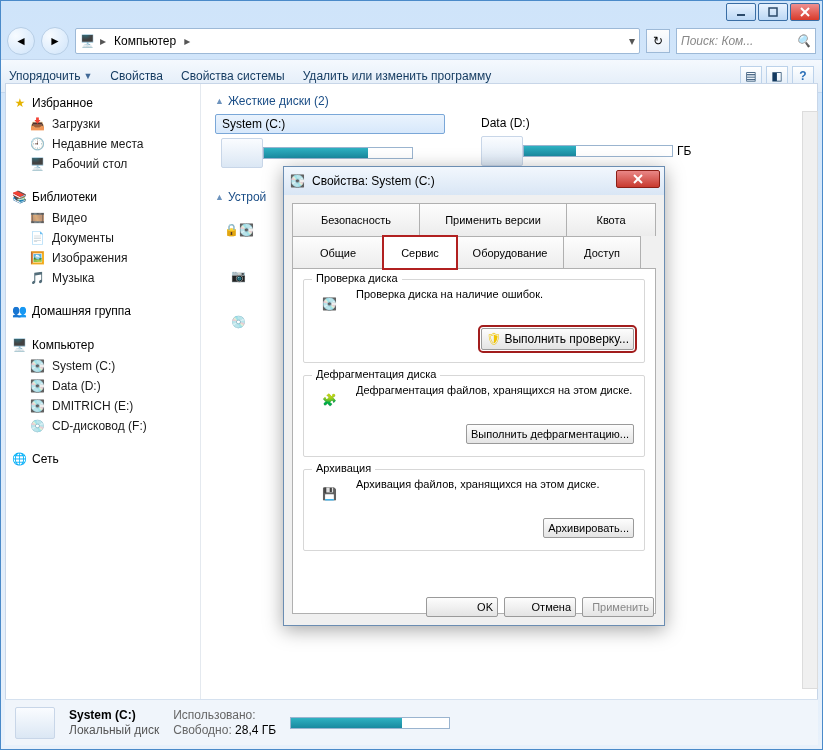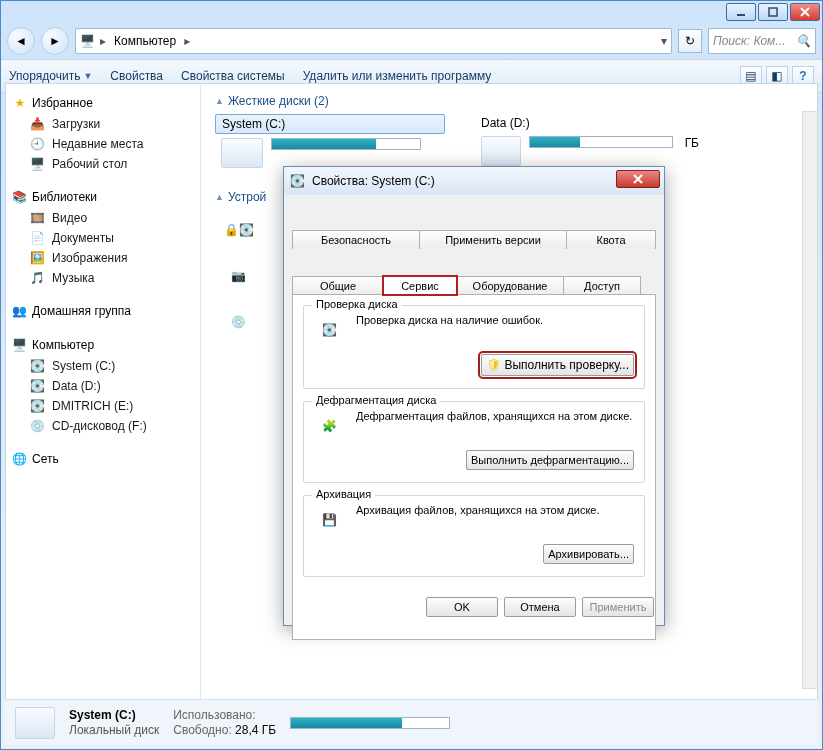--- a/index.html
+++ b/index.html
@@ -8,77 +8,77 @@
   .titlebar { display:flex; justify-content:flex-end; align-items:center; height:22px; padding:0 2px; }
   .tb-btn { width:30px; height:18px; border:1px solid #3a6ea5; border-radius:2px; margin-left:2px; display:flex; align-items:center; justify-content:center; background:linear-gradient(#e8f3ff,#bcd8f5); color:#2b4a6a; font-weight:bold; }
   .tb-close { background:linear-gradient(#ef8f8f,#d83a2a); color:#fff; }
   .tb-btn svg{display:block}
   .addrrow { display:flex; align-items:center; gap:6px; padding:4px 6px; }
   .navbtn{ width:28px;height:28px;border-radius:50%;border:1px solid #b7cee6;background:radial-gradient(circle at 30% 30%,#f7fbff,#cfe4fa); display:flex;align-items:center;justify-content:center;}
   .addrbar{ flex:1; height:26px; background:#fff; border:1px solid #9db9d7; border-radius:2px; display:flex; align-items:center; padding:0 4px; gap:4px; }
   .addr-seg{ padding:0 4px; color:#000; }
   .addr-arrow{ color:#555; }
   .addr-refresh{ width:24px;height:24px;border:1px solid #9db9d7;background:linear-gradient(#fdfdfd,#e8f0fa); display:flex;align-items:center;justify-content:center;}
-  .searchbox{ width:108px; height:26px; border:1px solid #9db9d7; background:#fff; display:flex; align-items:center; padding:0 4px; color:#888; font-style:italic; gap:4px;}
+  .searchbox{ width:140px; height:26px; border:1px solid #9db9d7; background:#fff; display:flex; align-items:center; padding:0 4px; color:#888; font-style:italic; gap:4px;}
   .toolbar{ height:28px; background:linear-gradient(#f5f9fe,#e0ebf7); border-top:1px solid #c3d7ee; border-bottom:1px solid #c3d7ee; display:flex; align-items:center; padding:16px 8px; gap:18px; color:#12395f;}
   .tool-item{ cursor:default; display:flex; align-items:center; gap:3px;}
   .tool-drop{ font-size:9px; color:#406997;}
   .tool-icons{ margin-left:auto; display:flex; gap:4px;}
   .tool-miniicon{width:22px;height:20px;border:1px solid #bcd2ea;background:linear-gradient(#fff,#e4eef9);display:flex;align-items:center;justify-content:center;}
   .body{ position:absolute; top:82px; left:4px; right:4px; bottom:4px; background:#fff; border:1px solid #c8d6e8; display:flex; }
   .sidebar{ width:195px; border-right:1px solid #e4e9ef; padding:8px 4px; overflow:hidden;}
   .sb-group-title{ display:flex; align-items:center; gap:4px; padding:3px 2px; }
   .sb-item{ display:flex; align-items:center; gap:6px; padding:2px 2px 2px 20px; color:#1a1a1a;}
   .sb-sep{ height:12px;}
   .star{color:#e5b300;}
   .icon-sm{ width:16px; height:16px; display:inline-flex; align-items:center; justify-content:center;}
   .main{ flex:1; padding:10px 14px; position:relative; }
   .section-head{ color:#1b4e87; display:flex; align-items:center; gap:4px; margin-bottom:6px;}
   .section-head .tri{ font-size:9px; color:#6d93bd;}
   .drive-row{ display:flex; gap:30px; }
   .drive{ width:230px; }
   .drive-label{ padding:2px 6px; }
   .drive-sel{ border:1px solid #7aa7d8; background:linear-gradient(#eaf3fd,#d7e8fb); border-radius:2px;}
-  .drive-body{ display:flex; gap:8px; align-items:flex-start; padding:4px 6px;}
+  .drive-body{ display:flex; align-items:center; padding:4px 6px;}
   .drive-icon{ width:42px;height:30px;border:1px solid #c8d6e8;border-radius:2px;background:linear-gradient(#fafcff,#dbe7f4); position:relative;}
   .bar{ width:150px;height:12px;border:1px solid #9ab4cf;background:#fff;position:relative;}
   .bar-fill{position:absolute;left:0;top:0;bottom:0;background:linear-gradient(#2fb1c2,#1a8aa0);width:70%;}
   .dev-row{display:flex;gap:20px;margin-top:6px;}
   .dev-icon{width:48px;height:40px;display:flex;align-items:center;justify-content:center;}
   .statusbar{position:absolute;left:4px;right:4px;bottom:4px;height:46px;background:#f0f5fb;border-top:1px solid #d5e1ef;display:flex;align-items:center;padding:4px 10px;gap:14px;}
   .sb-drive-icon{width:40px;height:32px;border:1px solid #c8d6e8;border-radius:2px;background:linear-gradient(#fafcff,#dbe7f4);}
   .sb-col{ line-height:15px;}
   .sb-lbl{color:#666;}
   
   .dialog{ position:absolute; left:282px; top:165px; width:382px; height:460px; border:1px solid #6b8db2; background:#f0f0f0; box-shadow:0 4px 18px rgba(0,0,0,0.35);}
   .dlg-title{ height:28px; background:linear-gradient(#f2f7fd,#d9e6f5); display:flex; align-items:center; padding:0 6px; gap:6px; position:relative;}
   .dlg-close{ position:absolute; right:4px; top:3px; width:44px;height:18px;background:linear-gradient(#e98787,#c83a2f);border:1px solid #8b1f17;border-radius:2px;color:#fff;display:flex;align-items:center;justify-content:center;}
   .tabs{ padding:8px 8px 0 8px;}
   .tab-row{ display:flex;}
-  .tab{ border:1px solid #b0b0b0; border-bottom:none; background:linear-gradient(#fdfdfd,#ececec); padding:3px 0; text-align:center; font-size:11px; margin-right:-1px;margin-top:27px;}
+  .tab{ border:1px solid #b0b0b0; border-bottom:none; background:linear-gradient(#fdfdfd,#ececec); padding:10px 0; text-align:center; font-size:11px; margin-right:-1px;}
   .tab-row.r1 .tab:nth-child(1){width:128px}
   .tab-row.r1 .tab:nth-child(2){width:148px}
   .tab-row.r1 .tab:nth-child(3){width:90px}
   .tab-row.r2 .tab{width:92px}
   .tab-row.r2 .tab:nth-child(2){width:74px}
   .tab-row.r2 .tab:nth-child(3){width:108px}
   .tab-row.r2 .tab:nth-child(4){width:78px}
   .tab-active{ background:#fff; position:relative; z-index:2; }
   .tab-hl{ outline:2px solid #b12020; outline-offset:-1px;}
   .tab-panel{ border:1px solid #b0b0b0; background:#fff; margin:0 8px; padding:10px; position:relative; top:-1px; height:346px;}
   .group{ border:1px solid #d7d7d7; border-radius:2px; padding:8px 10px 12px 10px; margin-bottom:12px; position:relative;}
   .group-title{ position:absolute; top:-8px; left:8px; background:#fff; padding:0 4px; font-size:11px;}
   .group-row{ display:flex; gap:10px; align-items:flex-start;}
   .grp-icon{ width:32px;height:32px; display:flex; align-items:center; justify-content:center;}
   .grp-text{ font-size:11px; flex:1;}
   .btn{ border:1px solid #9a9a9a; background:linear-gradient(#fdfdfd,#e4e4e4); padding:3px 4px; font-size:11px; border-radius:2px;}
   .btn-row{ text-align:right; margin-top:8px;}
   .btn-hl{ outline:2px solid #a21d1d; outline-offset:1px;}
   .dlg-buttons{ position:absolute; bottom:8px; right:10px; display:flex; gap:6px;}
-  .dlg-buttons .btn{ min-width:72px; text-align:center;}
+  .dlg-buttons .btn{ min-width:72px; text-align:right;}
   .shield{color:#f0c400}
   .scroll-v{position:absolute;right:4px;top:110px;bottom:60px;width:16px;background:#f0f0f0;border:1px solid #dcdcdc;}
 </style>
 </head>
 <body>
 
 <div class="window">
 
   <div class="titlebar">
     <div class="tb-btn">

